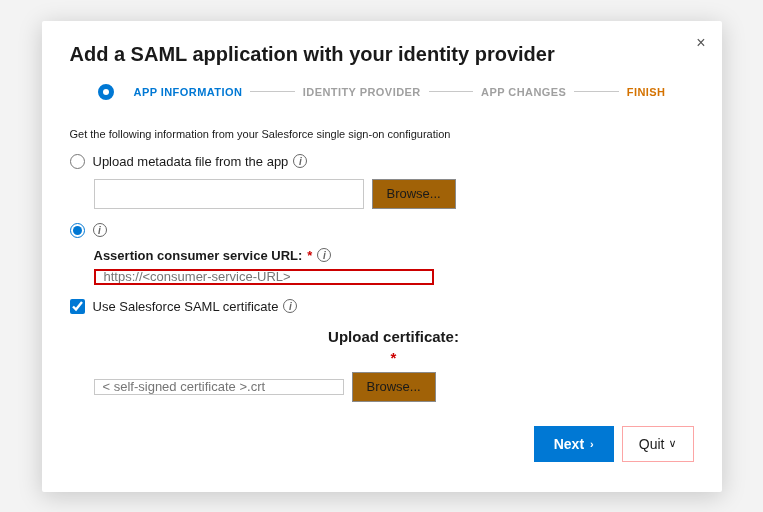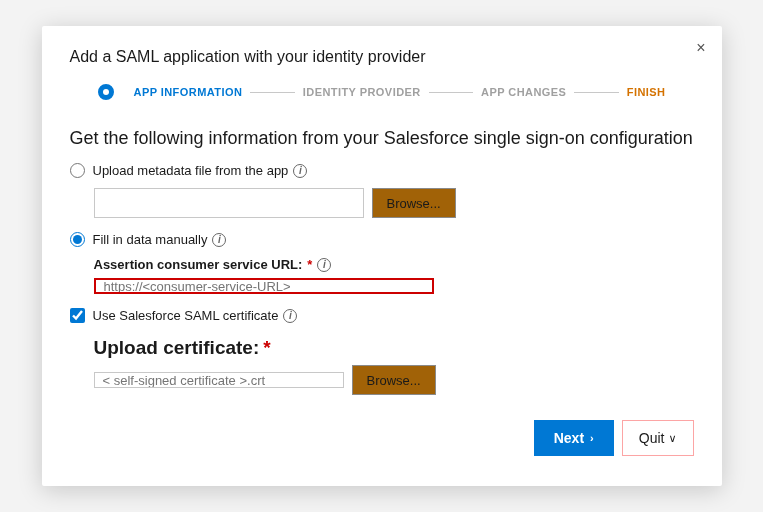--- a/index.html
+++ b/index.html
@@ -22,22 +22,22 @@
       border-radius: 2px;
       display: flex;
       flex-direction: column;
       position: relative;
     }
     .dialog-header {
       padding: 22px 28px 12px 28px;
       border-bottom: none;
     }
     .dialog-title {
-      font-size: 16px;
-      font-weight: 400;
+      font-size: 20px;
+      font-weight: 700;
       color: #1a1a1a;
       margin-bottom: 18px;
     }
     .close-btn {
       position: absolute;
       top: 14px;
       right: 16px;
       background: none;
       border: none;
       cursor: pointer;
@@ -94,21 +94,21 @@
       margin: 0 8px;
       min-width: 40px;
     }
     .dialog-body {
       padding: 0 28px 10px 28px;
       flex: 1;
     }
     .info-text {
       color: #1a1a1a;
       margin-bottom: 14px;
-      font-size: 18px;
+      font-size: 11px;
     }
     .radio-option {
       display: flex;
       align-items: center;
       gap: 8px;
       margin-bottom: 10px;
     }
     .radio-option input[type="radio"] {
       accent-color: #0078d4;
       width: 15px;
@@ -199,26 +199,27 @@
     }
     .checkbox-label {
       font-size: 13px;
       color: #1a1a1a;
       display: flex;
       align-items: center;
       gap: 5px;
     }
     .upload-label {
       font-weight: 700;
-      font-size: 19px;
+      font-size: 15px;
       color: #1a1a1a;
       margin-bottom: 6px;
       display: flex;
       align-items: center;
       gap: 4px;
+      flex-direction: column;
     }
     .upload-cert-row {
       display: flex;
       align-items: center;
       gap: 8px;
     }
     .cert-input {
       border: 1px solid #c8c8c8;
       padding: 4px 8px;
       font-size: 13px;
@@ -316,21 +317,20 @@
     </div>
 
     <div class="file-upload-row">
       <input class="file-input" type="text" placeholder="" style="">
       <button class="browse-btn">Browse...</button>
     </div>
 
     <div class="radio-option">
       <input type="radio" name="saml-option" id="fill-manually" checked="" style="">
       <label class="radio-label" for="fill-manually">
-        <span>Fill in data manually</span>
         <span class="info-icon">i</span>
       </label>
     </div>
 
     <div class="section-with-label">
       <div class="section-label">
         <span>Assertion consumer service URL:</span>
         <span class="required-star">*</span>
         <span class="info-icon">i</span>
       </div>

